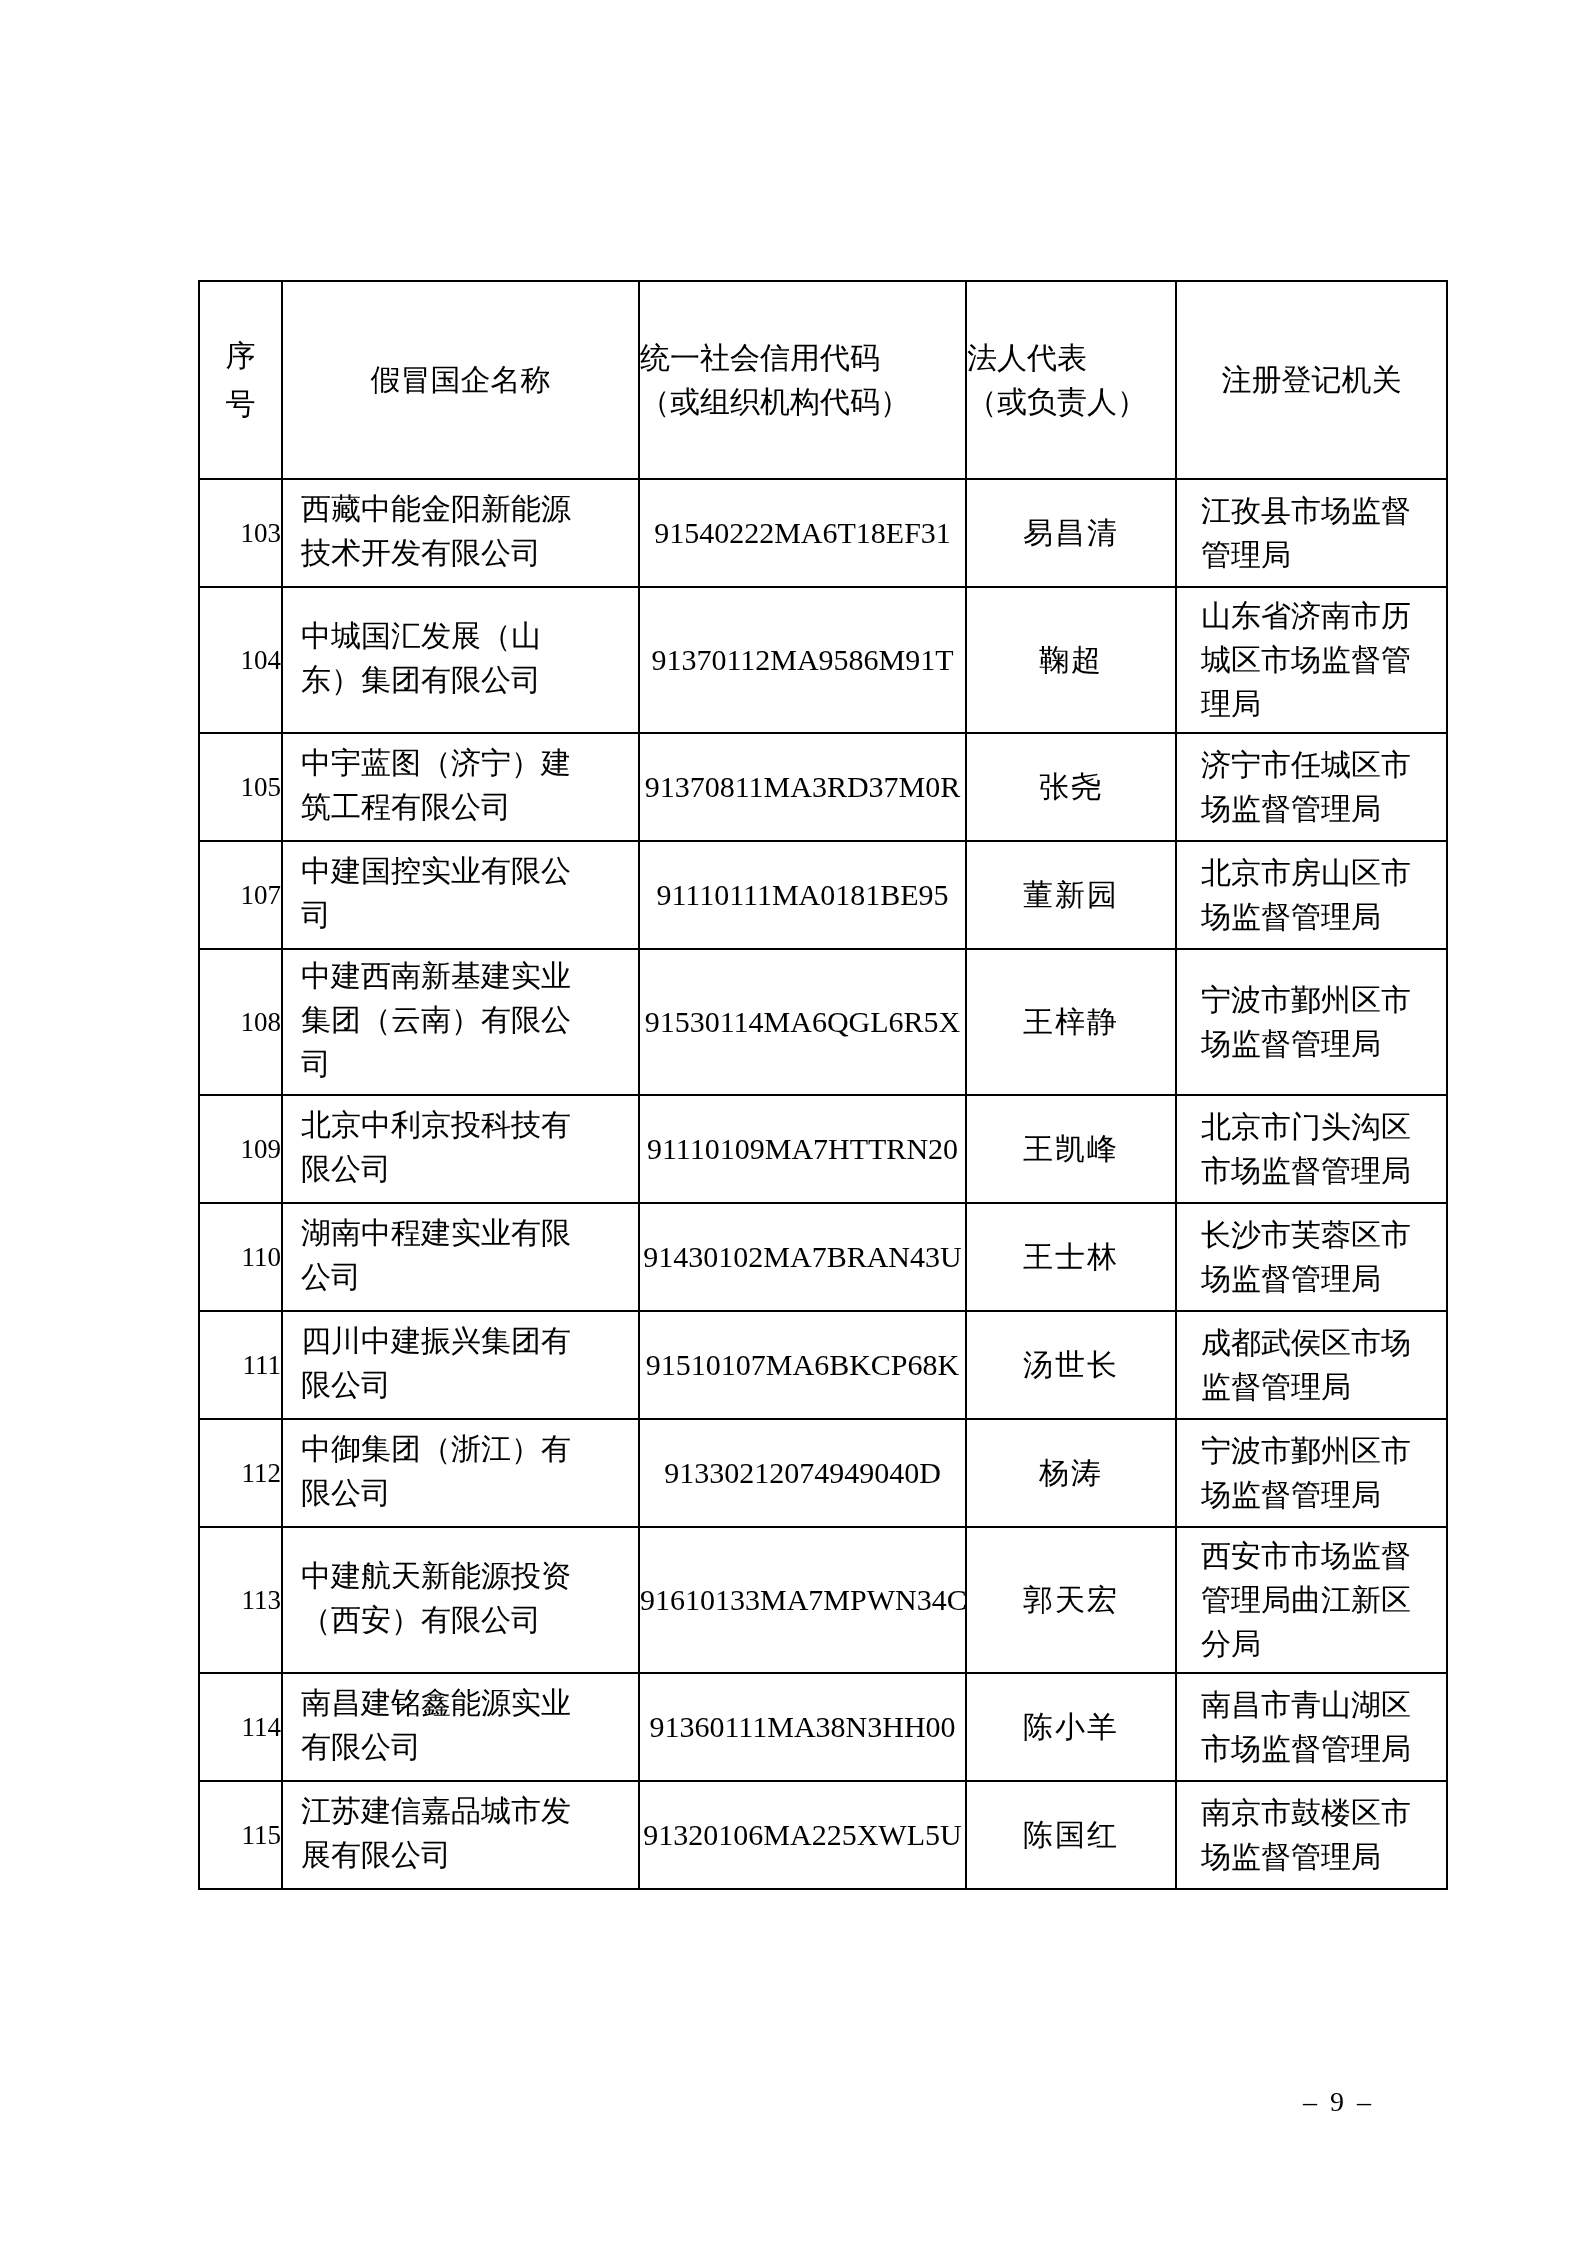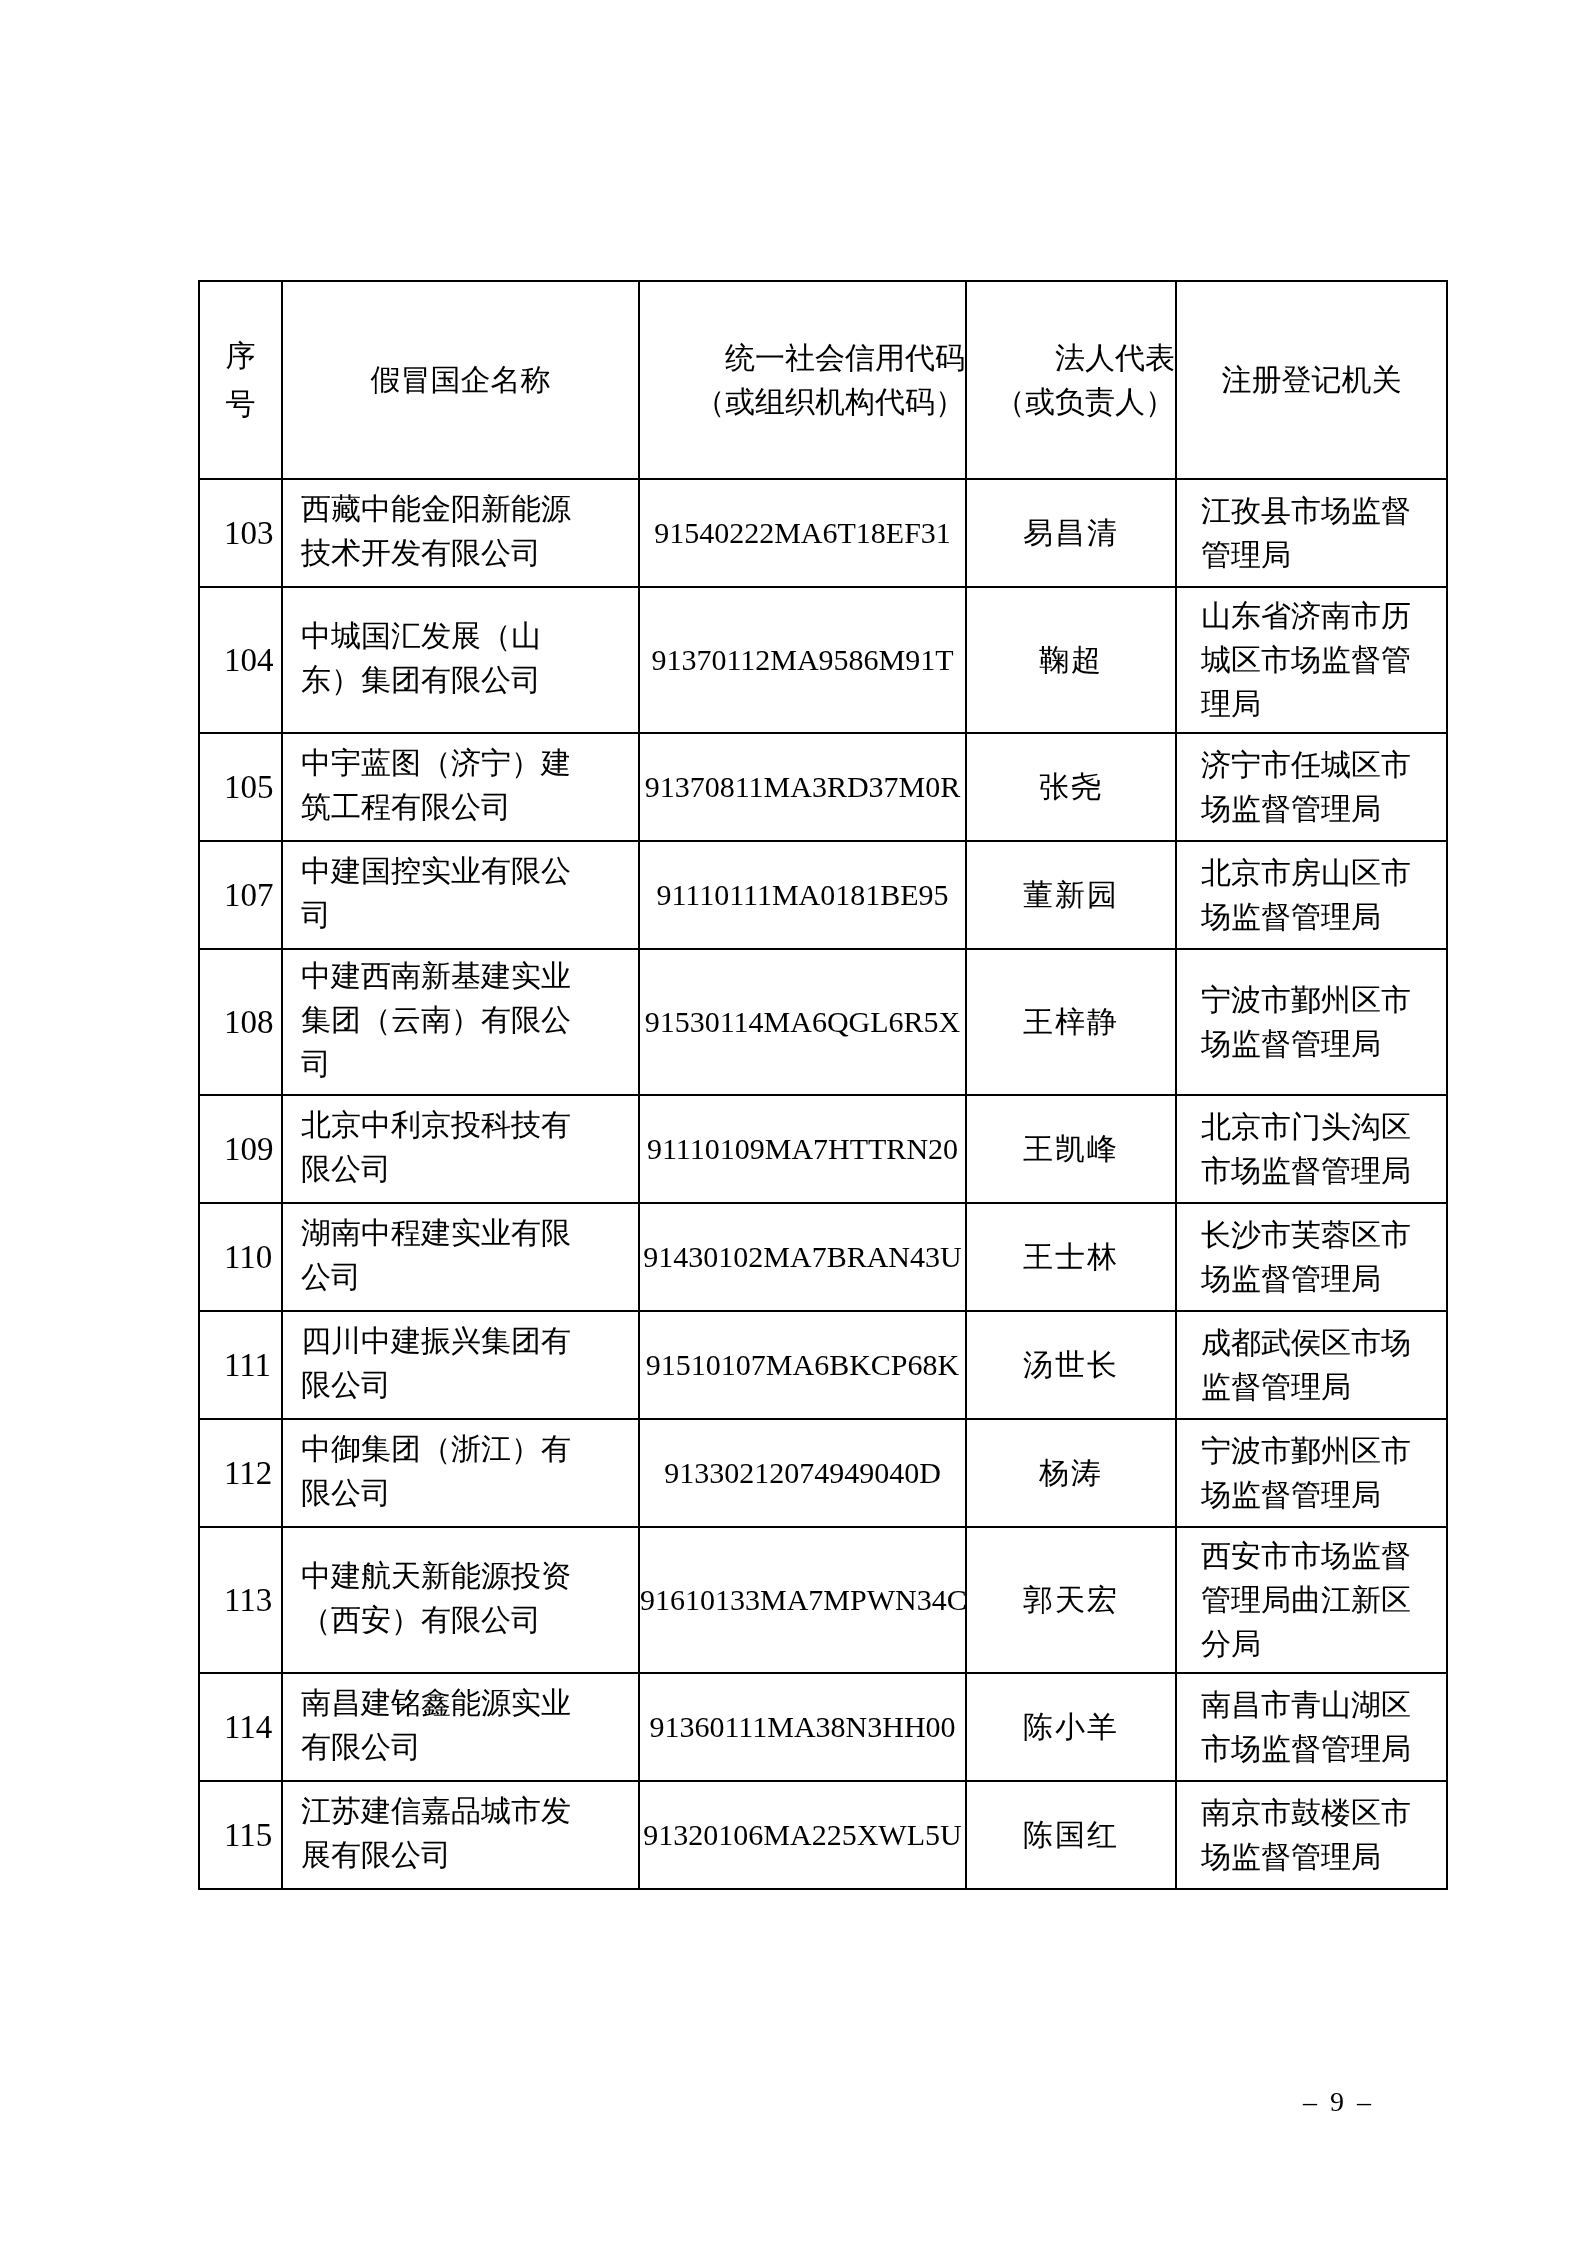--- a/index.html
+++ b/index.html
@@ -37,25 +37,25 @@
   tr.row-tall   { height: 126px; }
 
   th { text-align: center; }
   .seq-head-inner {
     width: 1.15em;
     margin: 0 auto;
     word-break: break-all;
     line-height: 48px;
     text-align: center;
   }
-  .two-line-head div { text-align: right; }
+  .two-line-head div { text-align: left; }
 
   td.cell-seq {
-    text-align: left;
-    font-size: 33px;
+    text-align: right;
+    font-size: 27px;
     padding-left: 24px;
   }
   td.cell-name {
     text-align: left;
     padding: 6px 39px 6px 18px;
     word-break: break-all;
     font-family: Liberation Mono, monospace;
   }
   td.cell-code {
     text-align: center;

